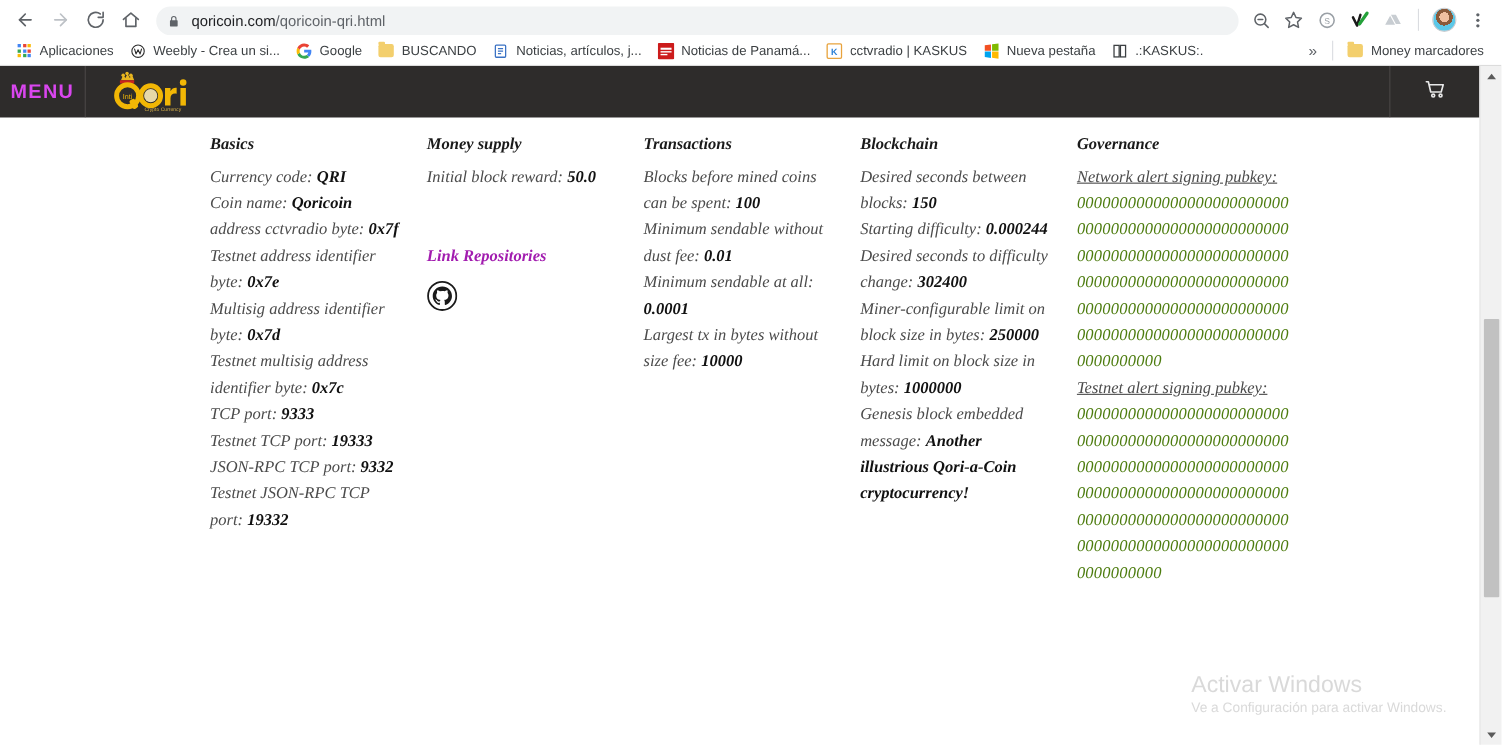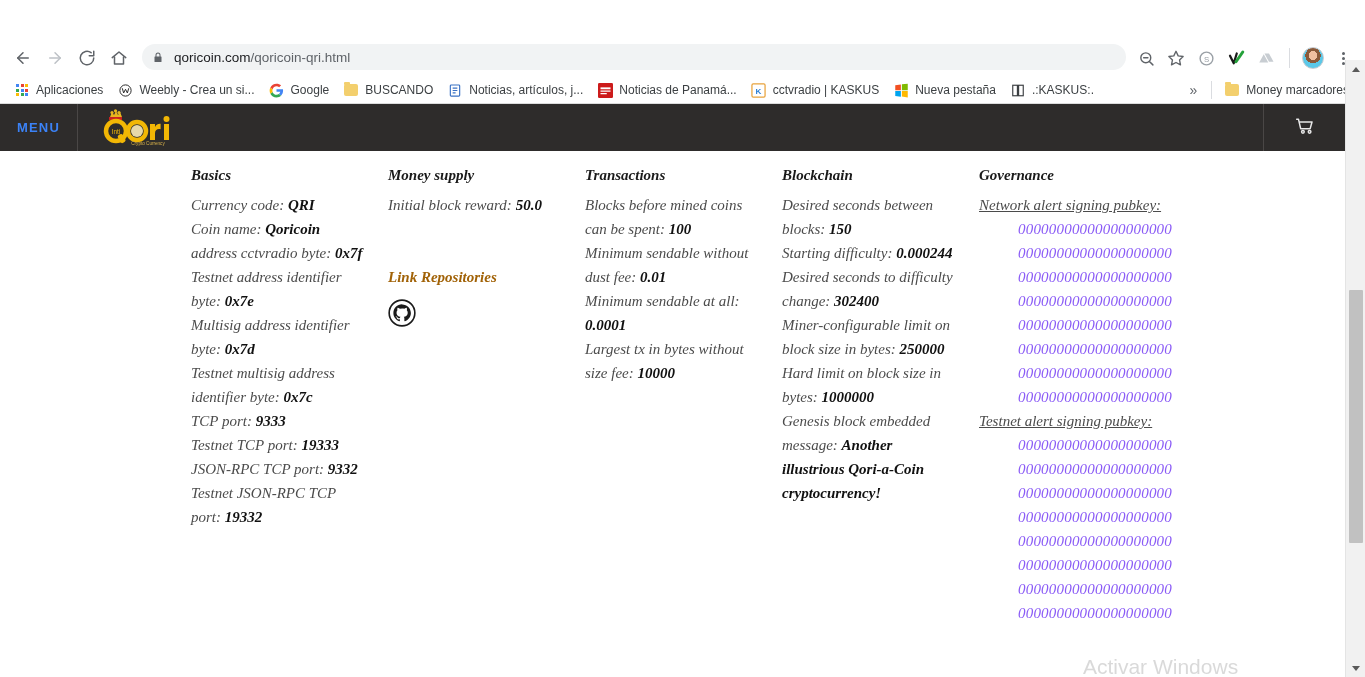--- a/index.html
+++ b/index.html
@@ -14,24 +14,23 @@
   
   .browser-chrome {
     background: #ffffff;
     height: 60px;
     width: 1365px;
     position: relative;
   }
   .nav-row {
     height: 32px;
     display: flex;
-    align-items: flex-start;
+    align-items: flex-end;
     padding: 0 8px;
     gap: 2px;
-    margin-top: 44px;
   }
   .nav-btn {
     width: 30px; height: 28px;
     display: flex; align-items: center; justify-content: center;
     color: #5f6368;
     flex: 0 0 auto;
     border-radius: 50%;
   }
   .nav-btn svg { display:block; }
   .nav-btn.disabled { color: #bdc1c6; }
@@ -116,23 +115,23 @@
     background: #2e2c2b;
     display: flex;
     align-items: center;
     width: 1345px;
     position: relative;
   }
   .menu-cell {
     width: 78px;
     height: 47px;
     display:flex; align-items:center; justify-content:center;
-    color:#3b82f6;
+    color:#d946ef;
     font-weight: 700;
-    font-size: 13px;
+    font-size: 18px;
     letter-spacing: 1.2px;
     border-right: 1px solid #4a4746;
   }
   .logo-cell {
     padding-left: 18px;
     display:flex; align-items:center; height:47px;
   }
   .logo-wrap { position: relative; height: 40px; width: 86px; }
   .header-spacer { flex: 1 1 auto; height:47px; }
   .cart-cell {
@@ -179,29 +178,28 @@
     font-size: 15px;
     line-height: 24px;
     color:#4b4b4b;
     text-decoration: underline;
     display:block;
   }
   .mono-key {
     font-family: "Liberation Serif", serif;
     font-size: 15px;
     line-height: 24px;
-    color: #8b5cf6;
+    color: #4d7c0f;
     word-break: break-all;
     letter-spacing: 0.2px;
-    margin-left: 39px;
   }
   .spacer-block { height: 48px; }
   .repo-title {
     font-family: "Liberation Serif", serif;
-    font-weight: bold; font-size:15px; color:#a16207;
+    font-weight: bold; font-size:15px; color:#a21caf;
     line-height: 24px; margin-bottom: 10px;
   }
   .gh-icon { width:28px; height:28px; display:block; }
 
   
   .win-watermark {
     position:absolute;
     right: 30px; bottom: 4px;
     text-align:left;
     color: rgba(185,185,185,0.55);

